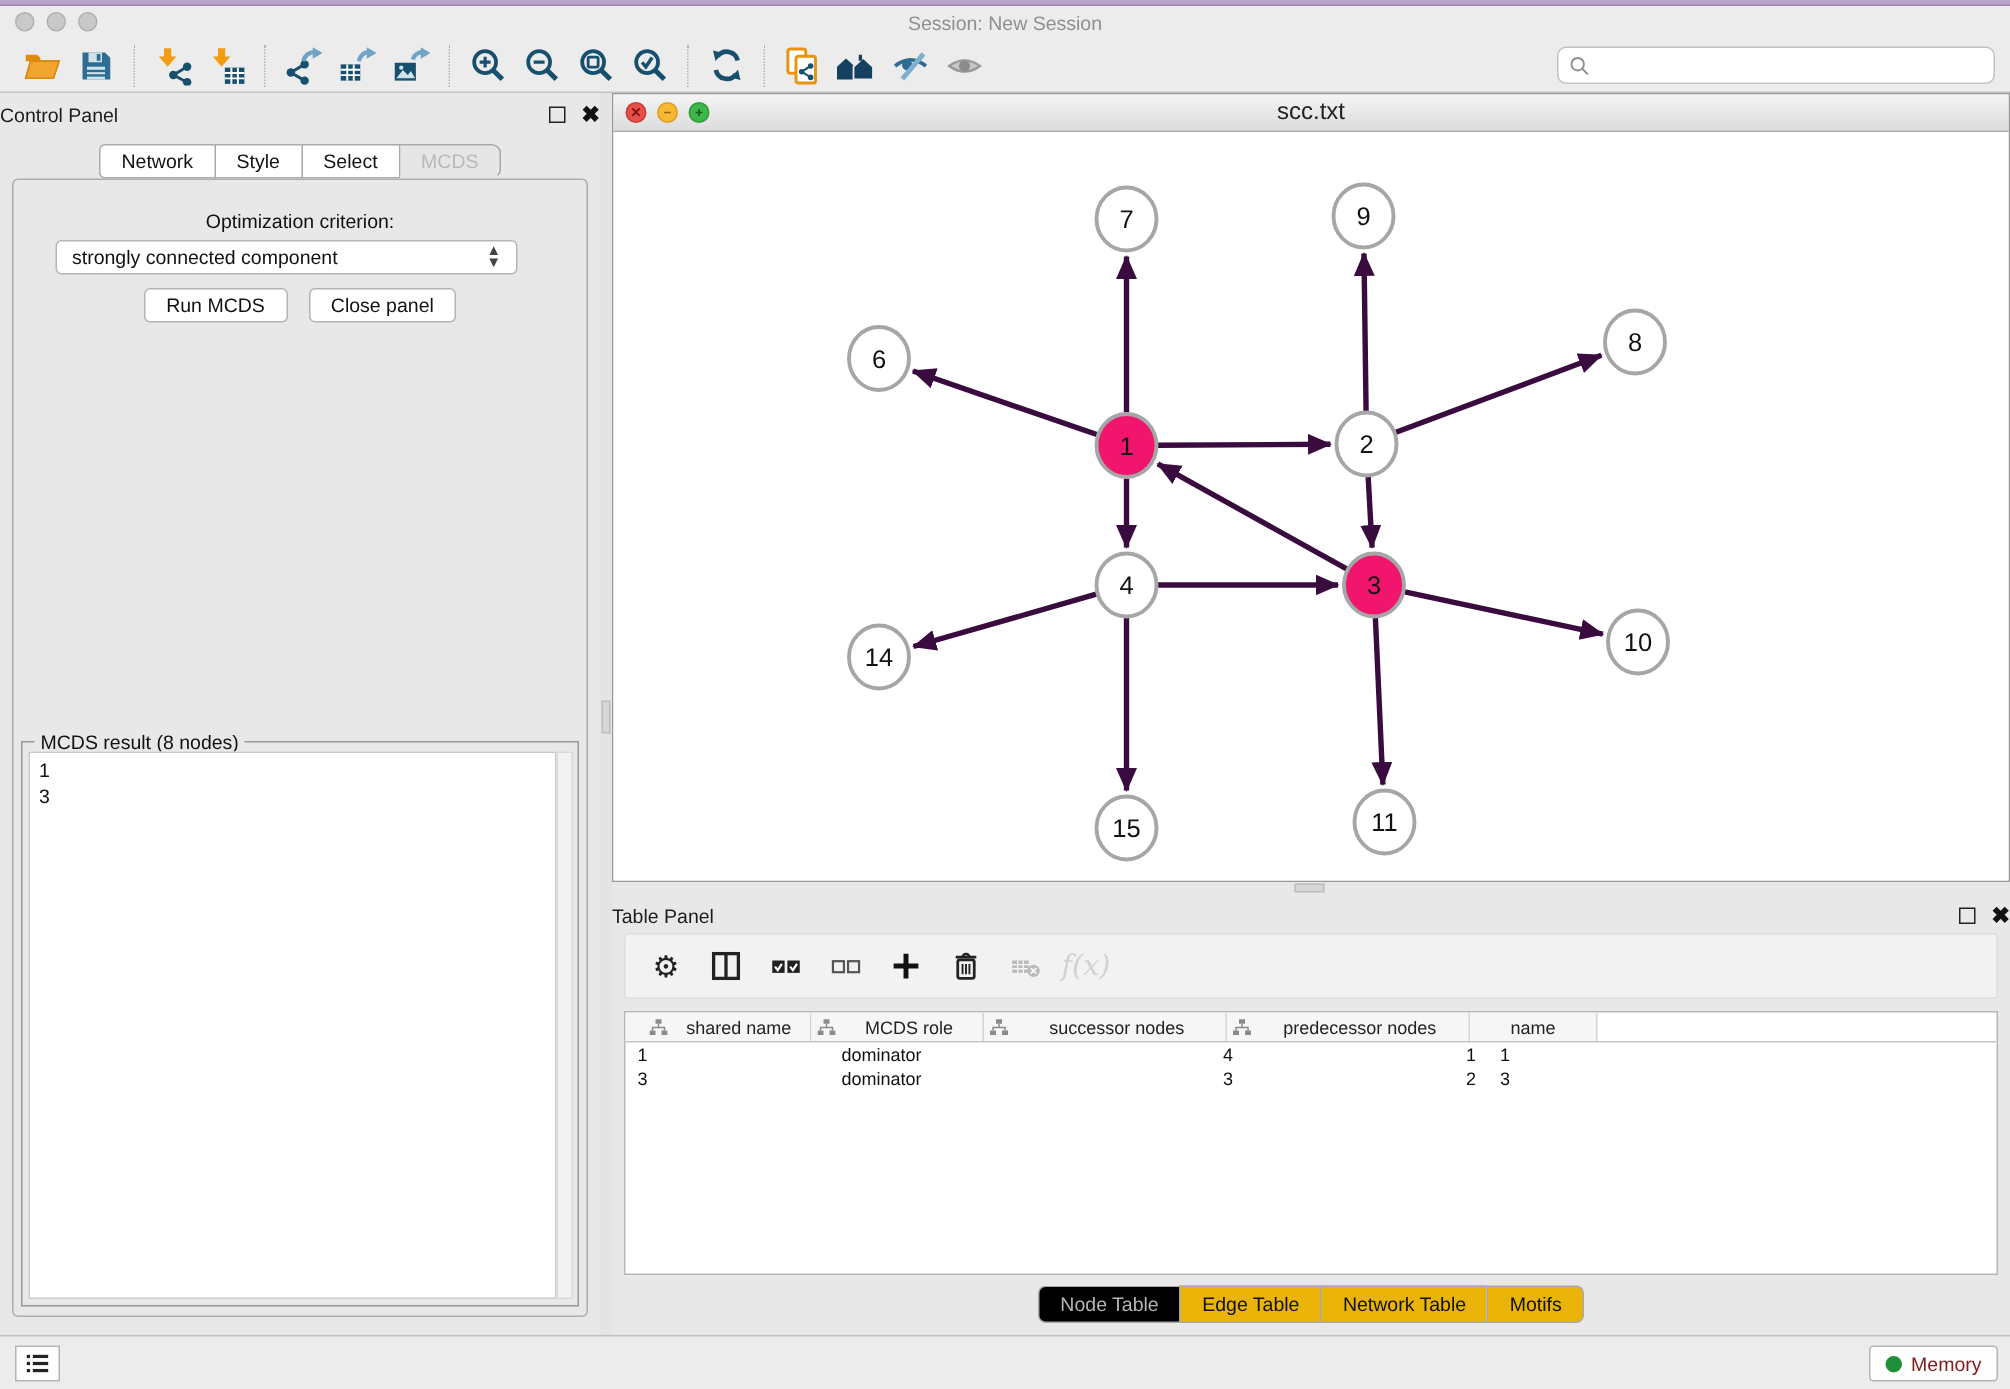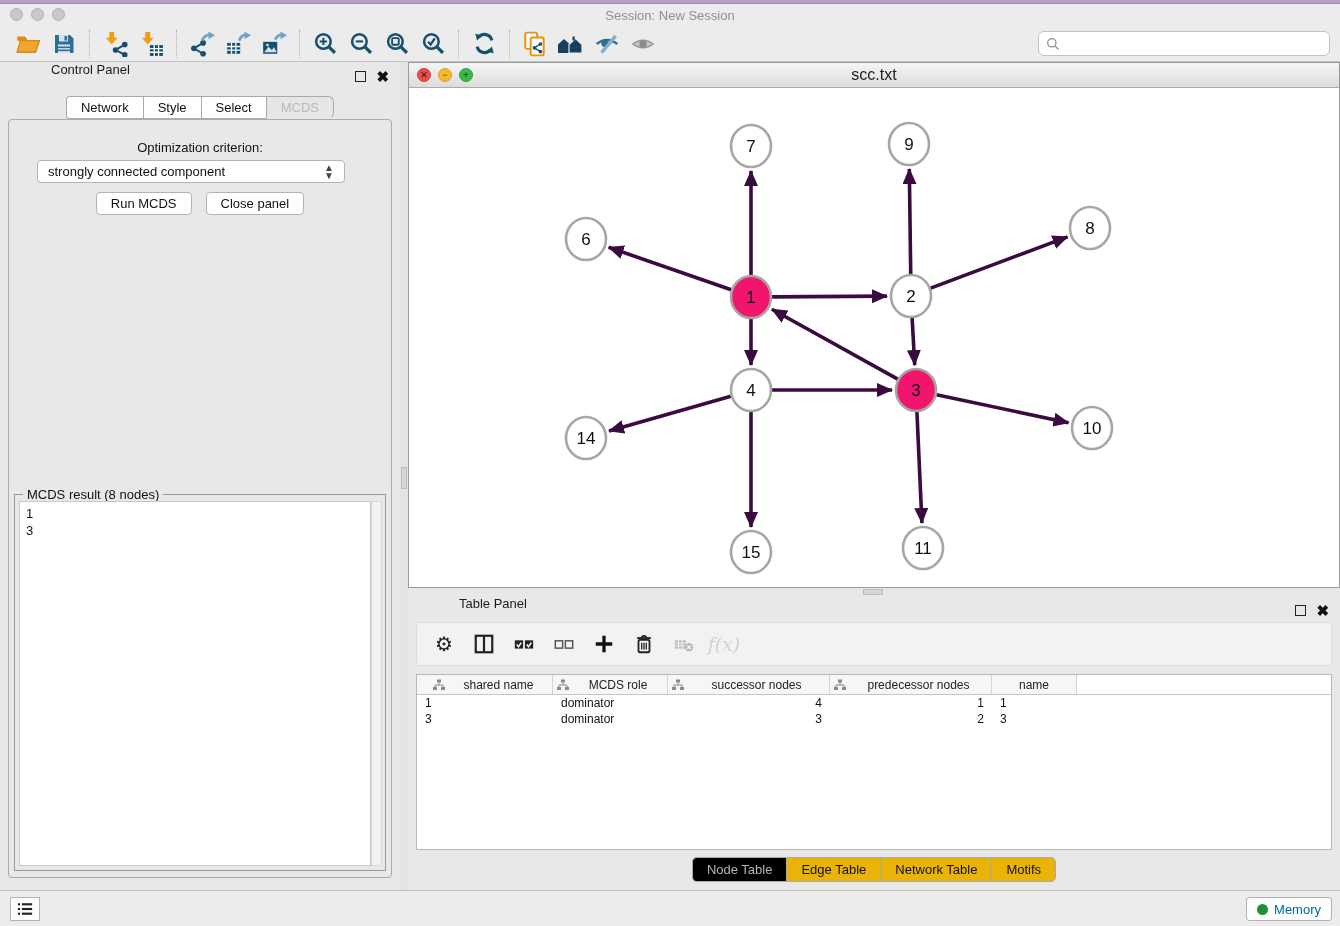--- a/index.html
+++ b/index.html
@@ -18,21 +18,21 @@
   
   .toolbar { position:absolute; left:0; top:26px; right:0; height:36px; background:#ececec; border-bottom:1px solid #c3c3c3; display:flex; align-items:center; padding:0 10px; }
   .tbtn { width:36px; height:32px; display:flex; align-items:center; justify-content:center; cursor:pointer; }
   .tsep { width:1px; height:28px; border-left:1px dotted #b3b3b3; margin:0 7px; }
   .search-wrap { margin-left:auto; position:relative; }
   .search-input { width:292px; height:25px; border:1px solid #c2c2c2; border-radius:6px; background:#fff; padding:0 8px 0 26px; font-size:13px; color:#333; outline:none; }
   .search-icon { position:absolute; left:7px; top:5px; }
 
   
   .control-panel { position:absolute; left:0; top:62px; width:400px; height:828px; background:#e8e8e8; }
-  .panel-header { position:relative; height:28px; display:flex; padding:0 11px;margin-left:40px; }
+  .panel-header { position:relative; height:28px; display:flex; align-items:center; padding:0 0; }
   .panel-title { font-size:13px; color:#1c1c1c; }
   .panel-header .hdr-icons { margin-left:auto; display:flex; gap:10px; align-items:center; }
   .float-box { width:11px; height:11px; border:1.5px solid #222; display:inline-block; cursor:pointer; }
   .close-x { font-size:15px; font-weight:bold; color:#111; line-height:11px; cursor:pointer; }
 
   .cp-tabs { position:absolute; top:34px; left:0; width:100%; display:flex; justify-content:center; z-index:2; }
   .cp-tab { font-size:13px; padding:3px 14px; background:#fff; border:1px solid #a9a9a9; border-right:none; color:#111; cursor:pointer; }
   .cp-tab:first-child { border-radius:4px 0 0 4px; }
   .cp-tab:last-child { border-right:1px solid #a9a9a9; border-radius:0 6px 6px 0; }
   .cp-tab.selected { background:#e6e6e6; color:#b9b9b9; border-bottom-color:#e6e6e6; }
@@ -84,21 +84,21 @@
 
   .tp-tabs { position:absolute; left:0; right:0; bottom:8px; display:flex; justify-content:center; }
   .tp-tab { font-size:13px; padding:4px 14px; background:#eab308; border:1px solid #a9a9a9; border-right:none; color:#111; cursor:pointer; }
   .tp-tab:first-child { border-radius:5px 0 0 5px; }
   .tp-tab:last-child { border-right:1px solid #a9a9a9; border-radius:0 5px 5px 0; }
   .tp-tab.selected { background:#000000; color:#b5b5b5; }
 
   
   .status-bar { position:absolute; left:0; top:890px; right:0; height:36px; background:#ececec; border-top:1px solid #c0c0c0; }
   .sb-left-btn { position:absolute; left:10px; top:6px; width:30px; height:24px; background:#fdfdfd; border:1px solid #b3b3b3; display:flex; align-items:center; justify-content:center; cursor:pointer; }
-  .memory-btn { position:absolute; right:8px; top:6px; height:24px; background:#fdfdfd; border:1px solid #b3b3b3; border-radius:3px; display:flex; align-items:center; gap:6px; padding:0 10px; font-size:13px; color:#0369a1; cursor:pointer; }
+  .memory-btn { position:absolute; right:8px; top:6px; height:24px; background:#fdfdfd; border:1px solid #b3b3b3; border-radius:3px; display:flex; align-items:center; gap:6px; padding:0 10px; font-size:13px; color:#7f1d1d; cursor:pointer; }
   .mem-dot { width:11px; height:11px; border-radius:50%; background:#1f8f3a; }
 </style>
 </head>
 <body>
 
 <div class="app">
 
   <div class="focus-strip"></div>
   <div class="titlebar">
     <div class="traffic">
@@ -453,21 +453,21 @@
             <circle cx="17.5" cy="15.5" r="4.5" fill="#777"></circle>
             <path d="M15.5 13.5 l4 4 M19.5 13.5 l-4 4" stroke="#fff" stroke-width="1.4"></path>
           </svg>
       </div>
       <div class="tp-btn disabled">
         <span class="fx-glyph">f(x)</span>
       </div>
     </div>
     <div class="tp-table">
       <div class="tp-head">
-          <div class="th-cell" style="width: 136px; padding-left: 16px;">
+          <div class="th-cell" style="width: 124px; padding-left: 16px;">
             <svg class="th-icon" width="12" height="12" viewBox="0 0 12 12">
               <g fill="#8a8a8a">
                 <rect x="4" y="0.5" width="4" height="3"></rect>
                 <rect x="0" y="8" width="4" height="3"></rect>
                 <rect x="8" y="8" width="4" height="3"></rect>
               </g>
               <path d="M6 3.5v2.5M2 8V6h8v2" stroke="#8a8a8a" fill="none" stroke-width="1"></path>
             </svg>
             <span class="th-label">shared name</span>
           </div>

